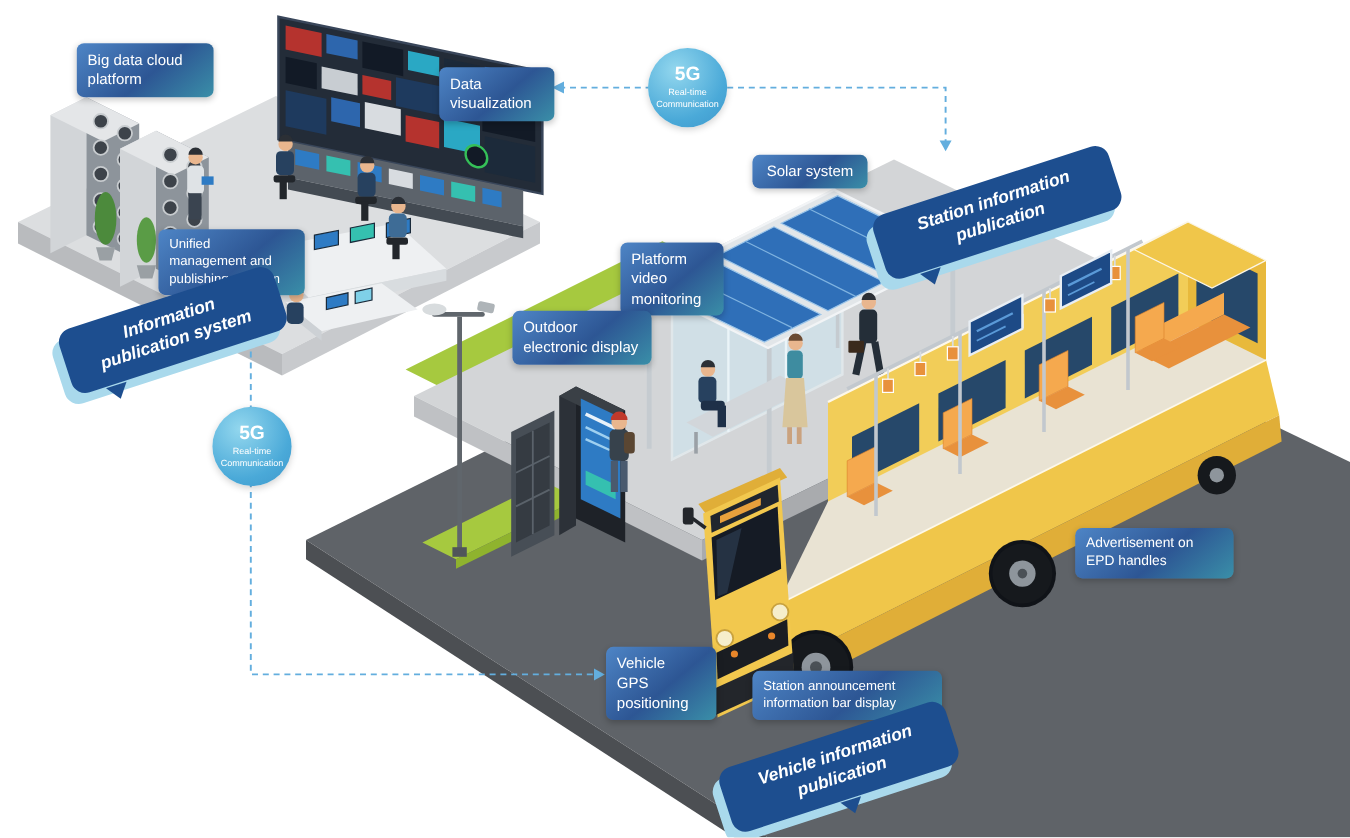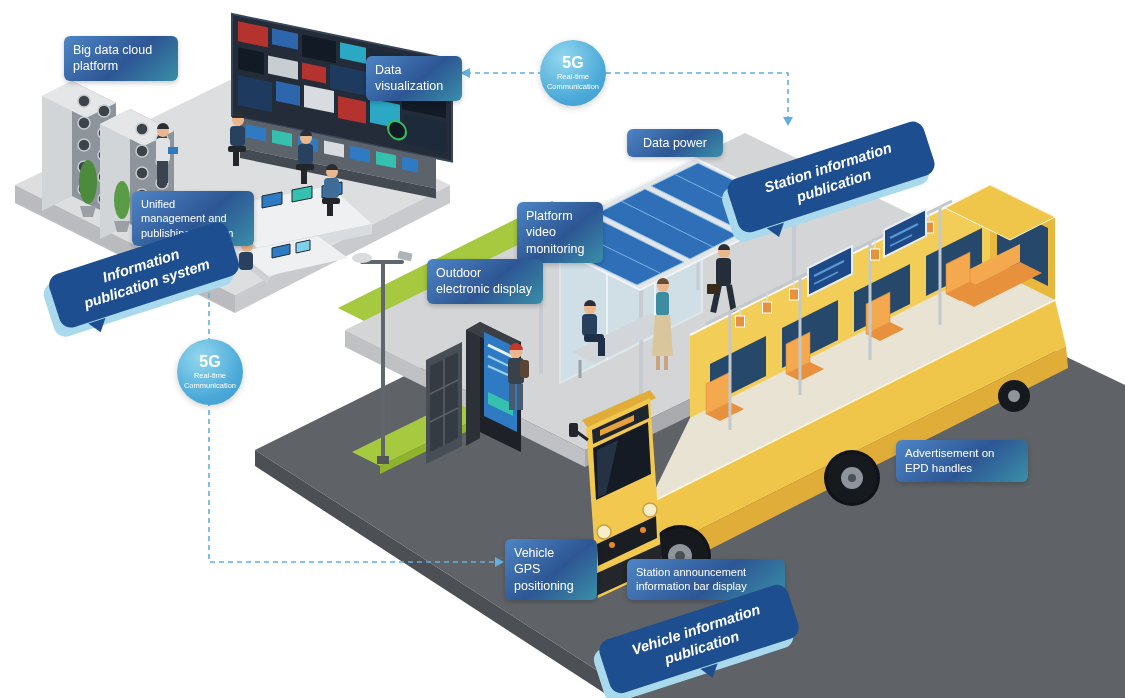--- a/index.html
+++ b/index.html
@@ -381,21 +381,21 @@
   <div class="pill" style="left:64px;top:36px;width:114px">Big data cloud
 platform</div>
 
   <div class="pill" style="left:366px;top:56px;width:96px">Data
 visualization</div>
 
   <div class="pill" style="left:132px;top:191px;width:122px;font-size:11px">Unified
 management and
 publishing platform</div>
 
-  <div class="pill" style="left:627px;top:129px;width:96px;text-align:center">Data power</div>
+  <div class="pill" style="left:627px;top:129px;width:96px;text-align:center">Solar system</div>
 
   <div class="pill" style="left:517px;top:202px;width:86px">Platform video
 monitoring</div>
 
   <div class="pill" style="left:427px;top:259px;width:116px">Outdoor
 electronic display</div>
 
 
   <div class="pill" style="left:505px;top:539px;width:92px">Vehicle
 GPS

